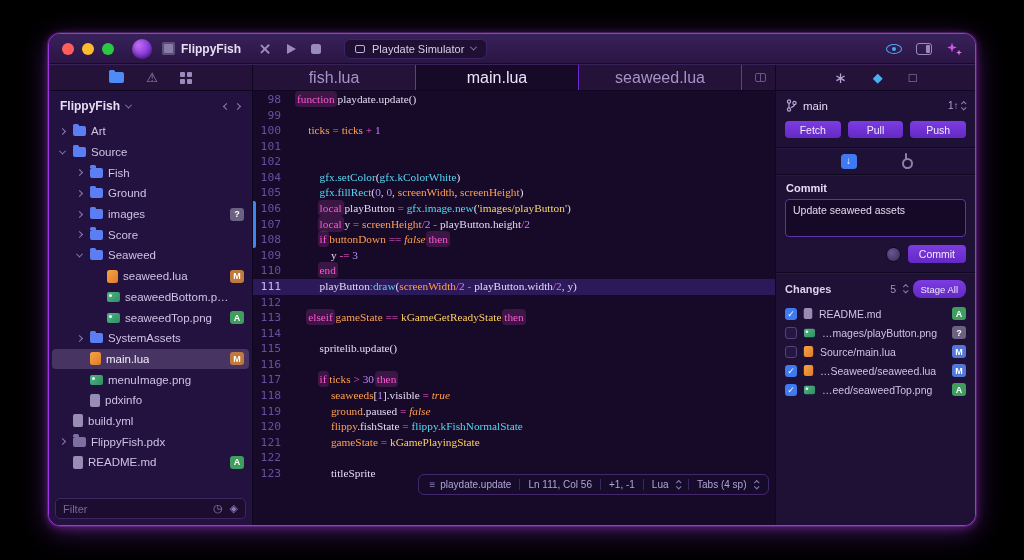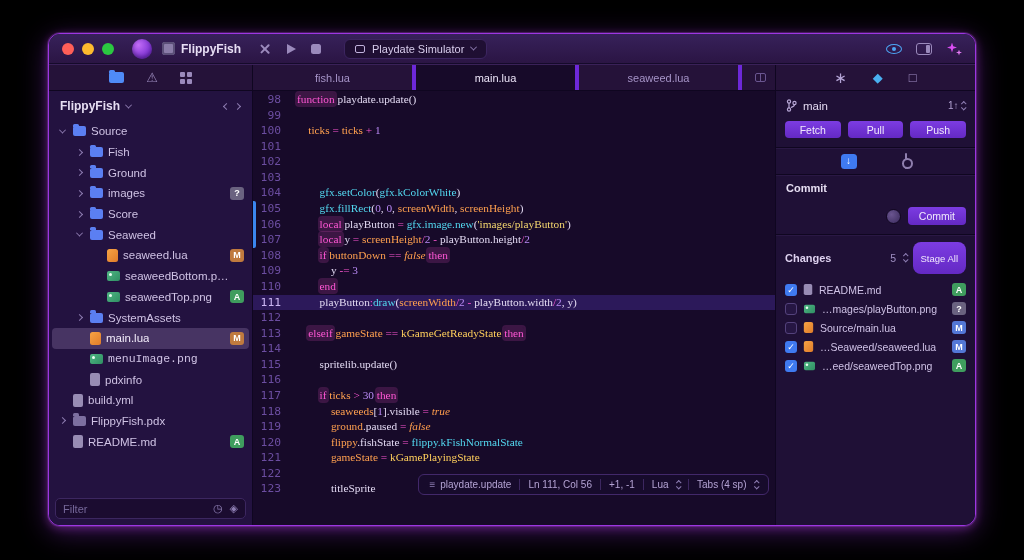--- a/index.html
+++ b/index.html
@@ -44,21 +44,21 @@
   
   .row2{ height:27px; flex:0 0 27px; display:flex; background:#251239; border-top:1px solid #3a2158; border-bottom:1px solid #0f0620; }
   .r2-left{ flex:0 0 204px; display:flex; align-items:center; justify-content:center; gap:22px; border-right:1px solid #0f0620; }
   .ic-folder{ position:relative; width:13px; height:10px; background:#5b7ff2; border-radius:2px; }
   .ic-folder::before{ content:""; position:absolute; top:-2.5px; left:0; width:6px; height:3px; background:inherit; border-radius:1.5px 1.5px 0 0; }
   .r2-left .ic-folder{ width:15px; height:11px; background:#4f8bf7; }
   .warnic{ color:#9b8abc; font-size:13px; line-height:1; }
   .gridic{ display:grid; grid-template-columns:5px 5px; gap:2px; }
   .gridic i{ width:5px; height:5px; background:#9b8abc; border-radius:1px; }
   .r2-tabs{ flex:1; display:flex; align-items:stretch; }
-  .tab{ flex:0 0 163px; display:flex; align-items:center; justify-content:center; font-size:11px; color:#a694c8; border-right:4px solid #6d28d9; }
+  .tab{ flex:0 0 163px; display:flex; align-items:center; justify-content:center; font-size:16px; color:#a694c8; border-right:1px solid #6d28d9; }
   .tab.active{ background:#170a29; color:#ece4f8; }
   .splitic{ width:11px; height:9px; border:1.2px solid #6a5590; border-radius:2px; position:relative; margin-left:auto; margin-right:9px; align-self:center; }
   .splitic::after{ content:""; position:absolute; left:4px; top:0; bottom:0; width:1.2px; background:#6a5590; }
   .r2-right{ flex:0 0 200px; display:flex; align-items:center; justify-content:center; gap:26px; border-left:1px solid #0f0620; }
   .asterisk{ color:#b4a4d6; font-size:15px; line-height:1; }
   .gemic{ color:#49b0f0; font-size:13px; line-height:1; }
   .frameic{ color:#a08ec4; font-size:13px; line-height:1; }
 
   
   .main{ flex:1; display:flex; min-height:0; }
@@ -132,21 +132,21 @@
   .nodeic{ position:relative; width:10px; height:16px; }
   .nodeic::before{ content:""; position:absolute; left:4px; top:0; bottom:0; width:2px; background:#8f7fae; border-radius:1px; }
   .nodeic::after{ content:""; position:absolute; left:1.5px; top:5px; width:7px; height:7px; border-radius:50%; background:#1f1036; border:2px solid #8f7fae; }
   .gp-label{ padding:7px 10px 5px; font-size:11px; font-weight:bold; color:#e6def2; }
   .gp-msg{ margin:0 9px; height:38px; border:1px solid #5a36a8; border-radius:4px; background:#150927; padding:4px 7px; font-size:10.5px; color:#e2d8f0; }
   .gp-commitrow{ display:flex; align-items:center; justify-content:flex-end; gap:7px; margin:8px 9px 9px; }
   .avatar{ width:15px; height:15px; border-radius:50%; background:radial-gradient(circle at 35% 35%, #6a5590, #3a2a5c); border:1px solid #120722; }
   .commitbtn{ height:18px; padding:0 11px; background:linear-gradient(#7c3ce2,#6429c4); border-radius:4px; color:#f1e9fd; font-size:10.5px; display:flex; align-items:center; }
   .gp-changeshead{ display:flex; align-items:center; gap:5px; padding:7px 9px 6px; font-size:11px; color:#ded2f0; font-weight:bold; }
   .count{ margin-left:auto; color:#9f8fc2; font-size:10.5px; font-weight:normal; }
-  .stageall{ height:32px; padding:0 8px; border-radius:8px; background:linear-gradient(#7c3ce2,#6429c4); color:#f1e9fd; font-size:9.5px; display:flex; align-items:center; font-weight:normal; }
+  .stageall{ height:18px; padding:0 8px; border-radius:8px; background:linear-gradient(#7c3ce2,#6429c4); color:#f1e9fd; font-size:9.5px; display:flex; align-items:center; font-weight:normal; }
   .chrow{ display:flex; align-items:center; gap:6px; height:19px; padding:0 9px; font-size:10.5px; color:#cfc2e6; }
   .chrow .ic{ transform:scale(.85); }
   .chname{ flex:1; white-space:nowrap; overflow:hidden; text-overflow:ellipsis; }
   .cb{ width:12px; height:12px; border-radius:3px; flex:0 0 12px; position:relative; }
   .cb.on{ background:#3f7af0; }
   .cb.on::after{ content:"✓"; position:absolute; inset:0; display:flex; align-items:center; justify-content:center; color:#fff; font-size:9px; }
   .cb.off{ background:#261643; border:1px solid #54427c; }
 </style>
 </head>
 <body>
@@ -219,20 +219,27 @@
       <div class="sb-header">
         <span>FlippyFish</span>
         <span class="cv cv-d"></span>
         <span class="spacer"></span>
         <span class="cv cv-l" style="color:#8d7bb0"></span>
         <span class="cv cv-r" style="color:#8d7bb0"></span>
       </div>
       <div class="tree">
           <div class="trow" style="padding-left: 5px;">
             <span class="chslot">
+              <i class="cv cv-r"></i>
+            </span>
+            <span class="ic ic-folder"></span>
+            <span class="tlabel">Art</span>
+          </div>
+          <div class="trow" style="padding-left: 5px;">
+            <span class="chslot">
               <i class="cv cv-d"></i>
             </span>
             <span class="ic ic-folder"></span>
             <span class="tlabel">Source</span>
           </div>
           <div class="trow" style="padding-left: 22px;">
             <span class="chslot">
               <i class="cv cv-r"></i>
             </span>
             <span class="ic ic-folder"></span>
@@ -290,21 +297,21 @@
             </span>
             <span class="ic ic-folder"></span>
             <span class="tlabel">SystemAssets</span>
           </div>
           <div class="trow sel" style="padding-left: 22px;">
             <span class="chslot"></span>
             <span class="ic ic-lua"></span>
             <span class="tlabel">main.lua</span>
             <span class="badge b-orange">M</span>
           </div>
-          <div class="trow" style="padding-left: 22px; font-family: Liberation Mono, monospace;">
+          <div class="trow" style="padding-left: 22px;">
             <span class="chslot"></span>
             <span class="ic ic-image"></span>
             <span class="tlabel">menuImage.png</span>
           </div>
           <div class="trow" style="padding-left: 22px;">
             <span class="chslot"></span>
             <span class="ic ic-file"></span>
             <span class="tlabel">pdxinfo</span>
           </div>
           <div class="trow" style="padding-left: 5px;">
@@ -347,24 +354,20 @@
           <div class="cline">
             <span class="gut">100</span>
             <span class="ctext"><span class="tk-p">    </span><span class="tk-g">ticks</span><span class="tk-o"> = </span><span class="tk-g">ticks</span><span class="tk-o"> + </span><span class="tk-n">1</span></span>
           </div>
           <div class="cline">
             <span class="gut">101</span>
             <span class="ctext"></span>
           </div>
           <div class="cline">
             <span class="gut">102</span>
-          </div>
-          <div class="cline">
-            <span class="gut">103</span>
-            <span class="ctext"></span>
           </div>
           <div class="cline">
             <span class="gut">104</span>
             <span class="ctext"><span class="tk-p">        </span><span class="tk-f">gfx.setColor</span><span class="tk-p">(</span><span class="tk-f">gfx.kColorWhite</span><span class="tk-p">)</span></span>
           </div>
           <div class="cline">
             <span class="gut">105</span>
             <span class="ctext"><span class="tk-p">        </span><span class="tk-f">gfx.fillRect</span><span class="tk-p">(</span><span class="tk-n">0</span><span class="tk-p">, </span><span class="tk-n">0</span><span class="tk-p">, </span><span class="tk-g">screenWidth</span><span class="tk-p">, </span><span class="tk-g">screenHeight</span><span class="tk-p">)</span></span>
           </div>
           <div class="cline">
@@ -494,20 +497,21 @@
         <span class="btn">Pull</span>
         <span class="btn">Push</span>
       </div>
       <div class="gp-sep"></div>
       <div class="gp-sync">
         <span class="syncblue">↓</span>
         <span class="nodeic"></span>
       </div>
       <div class="gp-sep"></div>
       <div class="gp-label">Commit</div>
+      <div class="gp-msg">Update seaweed assets</div>
       <div class="gp-commitrow">
         <span class="avatar"></span>
         <span class="commitbtn">Commit</span>
       </div>
       <div class="gp-sep"></div>
       <div class="gp-changeshead">
         <span>Changes</span>
         <span class="count">5</span>
         <span class="stepper">
             <i class="cv cv-u"></i>

